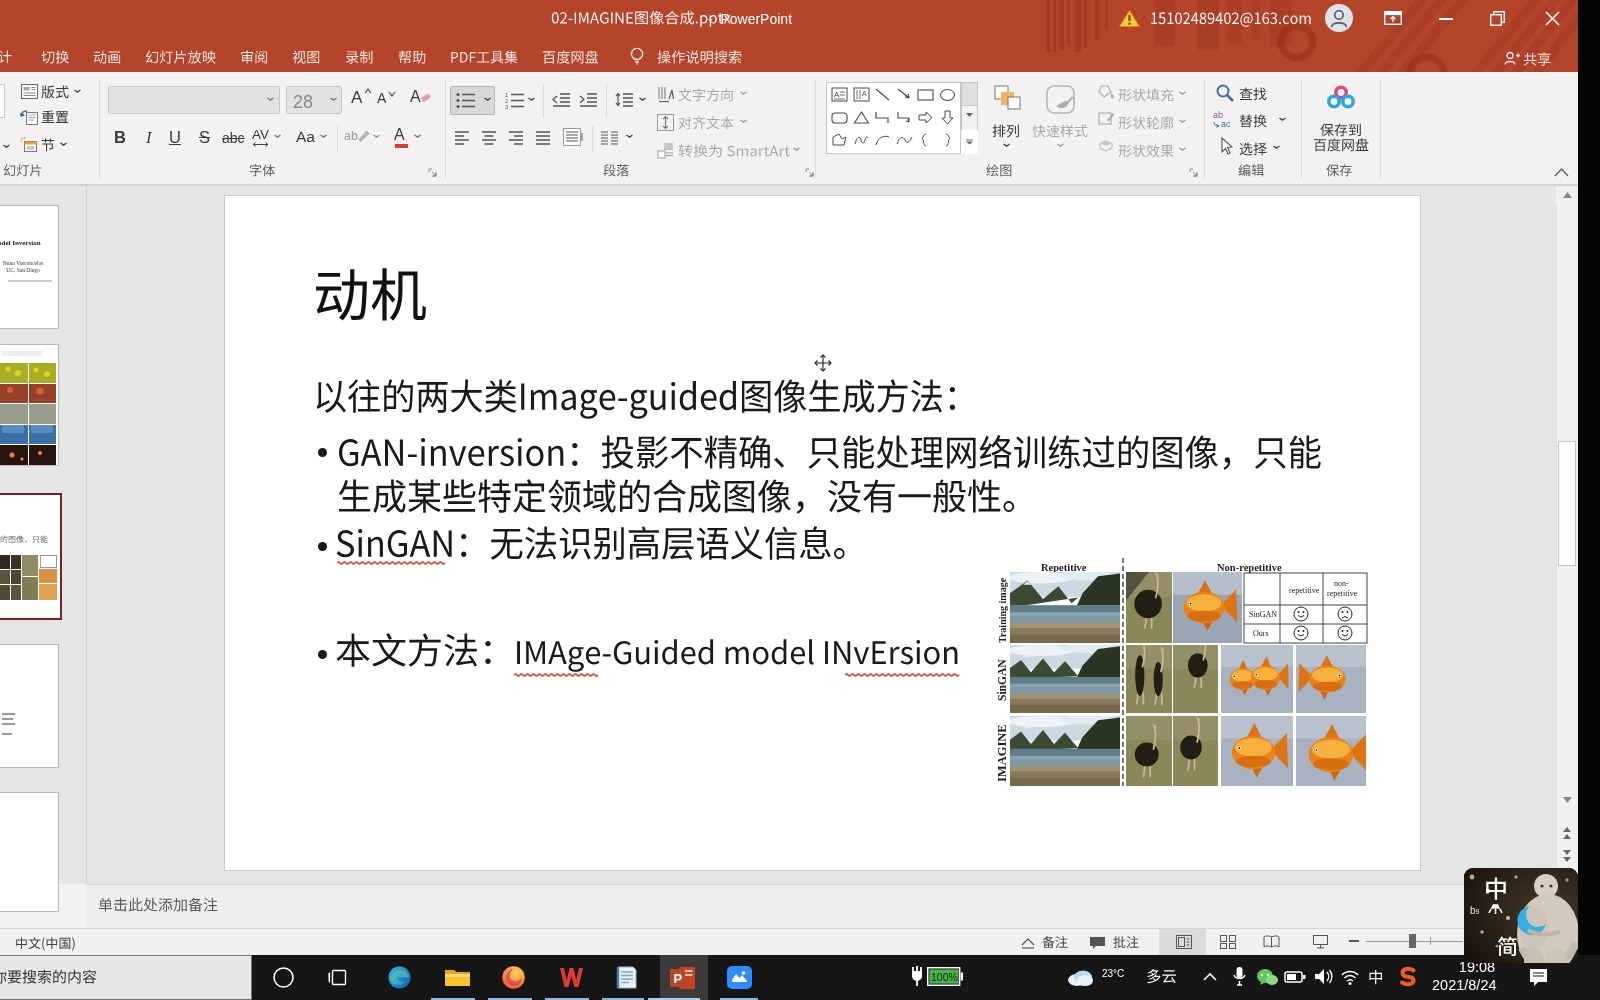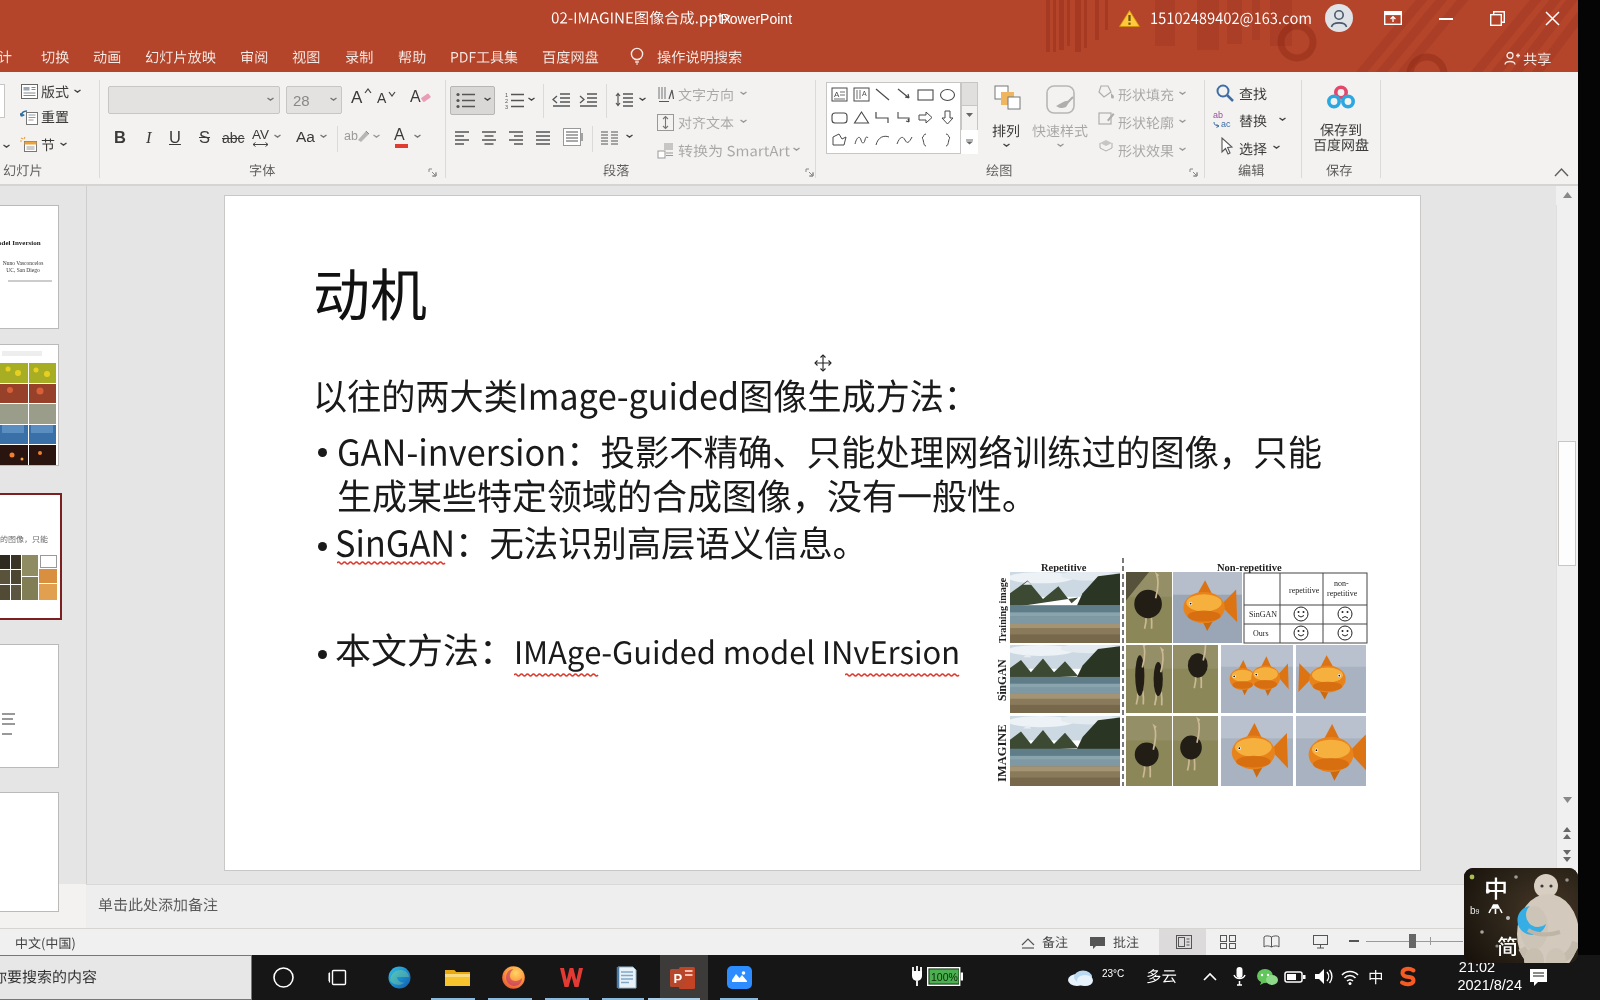--- a/index.html
+++ b/index.html
@@ -197,21 +197,21 @@
 <svg style="position:absolute;left:3px;top:159.7px;overflow:visible" width="40" height="20">
     <g transform="translate(0,15.3)">
       <path d="M6.3 -9.8L6.3 -8.9L11.2 -8.9C11.1 -3.2 10.9 -1 10.4 -0.5C10.3 -0.4 10.1 -0.3 9.9 -0.3C9.5 -0.3 8.7 -0.3 7.9 -0.4C8 -0.1 8.2 0.3 8.2 0.6C9 0.6 9.8 0.7 10.3 0.6C10.7 0.6 11 0.4 11.3 0C11.9 -0.6 12 -2.8 12.2 -9.3C12.2 -9.4 12.2 -9.8 12.2 -9.8ZM1.1 0C1.5 -0.2 2 -0.3 5.9 -1C6.1 -0.4 6.3 0.1 6.3 0.5L7.2 0.1C7 -0.9 6.3 -2.6 5.6 -3.8L4.8 -3.5C5.1 -3 5.3 -2.4 5.6 -1.8L2.5 -1.3C3.9 -3 5.2 -5.2 6.4 -7.3L5.4 -7.8C5.1 -7.3 4.9 -6.7 4.6 -6.2L2.1 -6.1C3 -7.4 3.9 -9 4.6 -10.7L3.6 -11C2.9 -9.3 1.9 -7.3 1.5 -6.8C1.2 -6.3 1 -6 0.7 -5.9C0.8 -5.6 1 -5.1 1 -4.9C1.3 -5 1.7 -5.1 4.1 -5.3C3.2 -3.8 2.3 -2.6 2 -2.1C1.5 -1.5 1.1 -1 0.8 -1C0.9 -0.7 1.1 -0.2 1.1 0ZM14.5 -8.4C14.5 -7.3 14.3 -6 13.9 -5.1L14.7 -4.8C15 -5.8 15.2 -7.2 15.3 -8.3ZM18.2 -8.6C18 -7.8 17.6 -6.6 17.3 -5.8L17.9 -5.6C18.2 -6.3 18.7 -7.4 19.1 -8.3ZM16.1 -11L16.1 -6.8C16.1 -4.3 15.9 -1.7 13.8 0.3C14 0.5 14.3 0.8 14.5 1.1C15.6 -0 16.3 -1.3 16.6 -2.7C17.2 -2 18 -1.1 18.3 -0.6L19 -1.4C18.7 -1.8 17.3 -3.2 16.8 -3.6C17 -4.7 17.1 -5.8 17.1 -6.8L17.1 -11ZM19.1 -10L19.1 -9L22.5 -9L22.5 -0.4C22.5 -0.2 22.4 -0.1 22.2 -0.1C21.9 -0.1 20.9 -0.1 20 -0.1C20.1 0.2 20.3 0.7 20.4 1C21.6 1 22.4 1 22.9 0.8C23.4 0.6 23.6 0.3 23.6 -0.4L23.6 -9L25.9 -9L25.9 -10ZM28.8 -10.7L28.8 -6.3C28.8 -4 28.6 -1.6 26.9 0.3C27.2 0.5 27.5 0.8 27.7 1.1C28.9 -0.3 29.4 -1.9 29.6 -3.5L35.2 -3.5L35.2 1.1L36.3 1.1L36.3 -4.5L29.8 -4.5C29.8 -5.1 29.8 -5.7 29.8 -6.3L29.8 -6.7L38.3 -6.7L38.3 -7.7L34.6 -7.7L34.6 -11.1L33.6 -11.1L33.6 -7.7L29.8 -7.7L29.8 -10.7Z" fill="#605E5C"></path>
     </g>
   </svg>
 <div class="abs" style="left:108px;top:86px;width:172px;height:28px;background:#E4E2E1;border:1px solid #C8C6C4;border-radius:2px"></div>
 <svg class="abs" style="left:266.5px;top:97.425px" width="7" height="5.15">
     <path d="M0.5 1 L3.5 3.15 L6.5 1" stroke="#777" stroke-width="1.3" fill="none"></path>
   </svg>
 <div class="abs" style="left:286px;top:86px;width:56px;height:28px;background:#E4E2E1;border:1px solid #C8C6C4;border-radius:2px"></div>
-<div class="abs" style="left:293px;top:92px;font-size:15px;color:#8a8886">28</div>
+<div class="abs" style="left:293px;top:92px;font-size:18px;color:#8a8886">28</div>
 <svg class="abs" style="left:329.5px;top:97.425px" width="7" height="5.15">
     <path d="M0.5 1 L3.5 3.15 L6.5 1" stroke="#777" stroke-width="1.3" fill="none"></path>
   </svg>
 <div class="abs" style="left:351px;top:88px;font-size:17px;color:#3b3a39">A</div>
 <svg class="abs" style="left:364px;top:87px" width="8" height="8">
     <path d="M1 6 L4 2 L7 6" stroke="#444" fill="none" stroke-width="1.2"></path>
   </svg>
 <div class="abs" style="left:377px;top:90px;font-size:14px;color:#3b3a39">A</div>
 <svg class="abs" style="left:388px;top:90px" width="8" height="8">
     <path d="M1 2 L4 6 L7 2" stroke="#444" fill="none" stroke-width="1.2"></path>
@@ -1127,22 +1127,22 @@
     <circle cx="10" cy="16.5" r="1.5" fill="#fff"></circle>
   </svg>
 <svg style="position:absolute;left:1368px;top:965.0px;overflow:visible" width="16" height="24">
     <g transform="translate(0,18.0)">
       <path d="M7.1 -13L7.1 -10.2L1.5 -10.2L1.5 -2.9L2.7 -2.9L2.7 -3.8L7.1 -3.8L7.1 1.2L8.3 1.2L8.3 -3.8L12.8 -3.8L12.8 -3L14 -3L14 -10.2L8.3 -10.2L8.3 -13ZM2.7 -5L2.7 -9.1L7.1 -9.1L7.1 -5ZM12.8 -5L8.3 -5L8.3 -9.1L12.8 -9.1Z" fill="#ffffff"></path>
     </g>
   </svg>
 <svg class="abs" style="left:1397px;top:966px" width="21" height="21">
 <path d="M16.5 4.5 C12 1.5 5.5 2.5 5.5 7 C5.5 10 9 10.8 12 11 C15 11.2 16.5 12.5 16.5 14.5 C16.5 18 10 19.5 5 16.5" fill="none" stroke="#F55B23" stroke-width="4" stroke-linecap="round"></path>
   </svg>
-<div class="abs" style="left:1442px;top:959px;color:#fff;font-size:14.5px;width:70px;text-align:center">21:02</div>
-<div class="abs" style="left:1432px;top:977px;color:#fff;font-size:14.5px;width:90px;text-align:right">2021/8/24</div>
+<div class="abs" style="left:1442px;top:959px;color:#fff;font-size:14.5px;width:70px;text-align:center">19:08</div>
+<div class="abs" style="left:1432px;top:977px;color:#fff;font-size:14.5px;width:90px;text-align:left">2021/8/24</div>
 <svg class="abs" style="left:1528px;top:967px" width="22" height="20">
     <path d="M2 2 h17 v13 h-9 l-4 4 v-4 h-4 Z" fill="#fff"></path>
     <path d="M5 6 h11 M5 9 h11" stroke="#161616"></path>
   </svg>
 <div class="abs" style="left:1578px;top:0px;width:22px;height:955px;background:#050505"></div>
 <div class="abs" style="left:1464px;top:868px;width:114px;height:95px;background:#1c140c;border-radius:9px;overflow:hidden">
 <svg width="114" height="95">
 <defs>
         <radialGradient id="wbg" cx="0.72" cy="0.45" r="1.0">
           <stop offset="0" stop-color="#453726"></stop>

